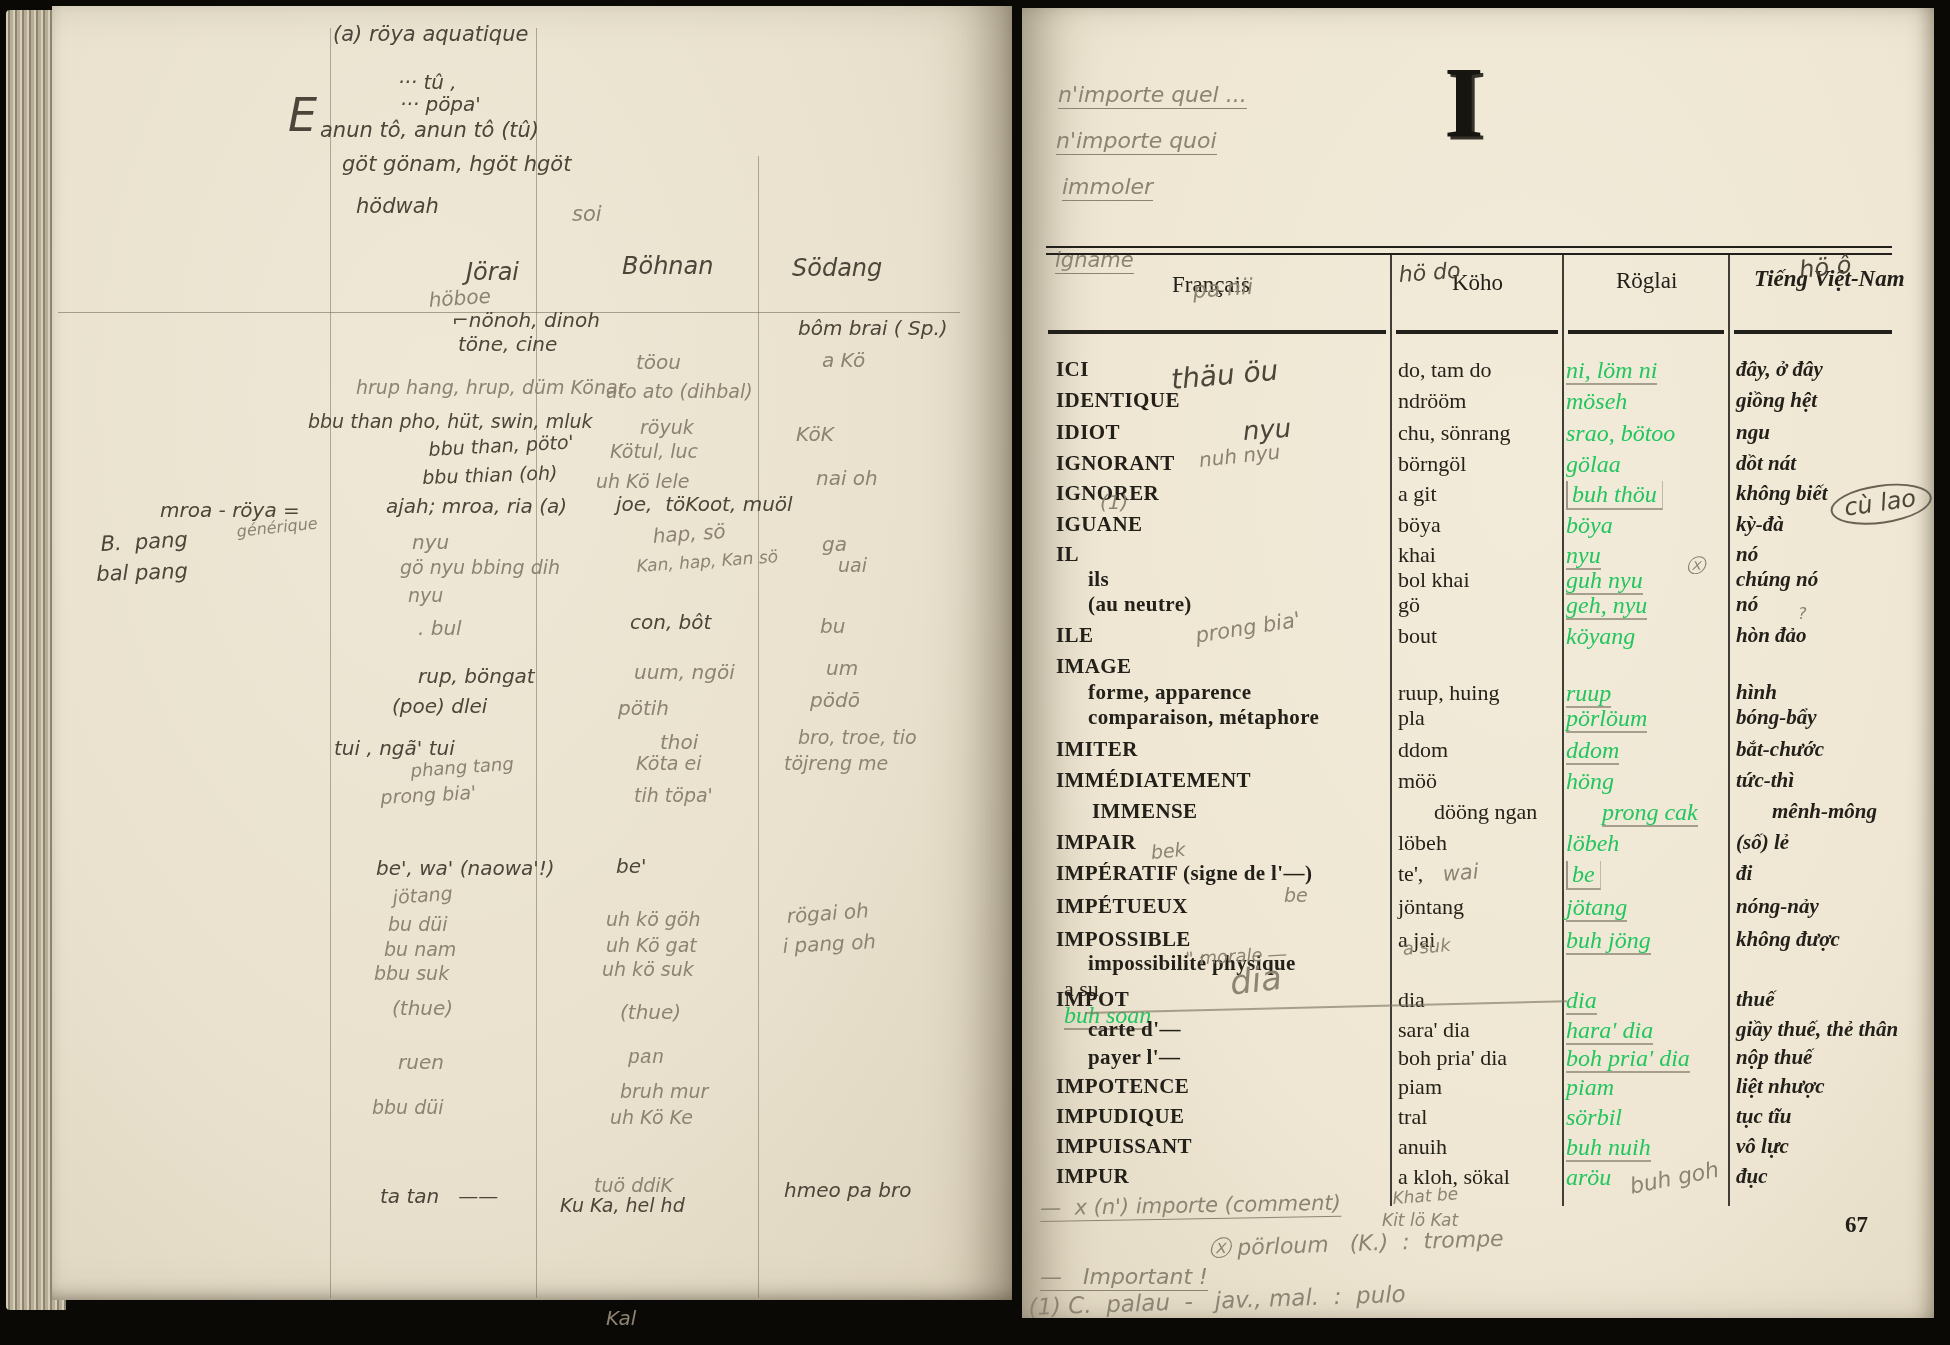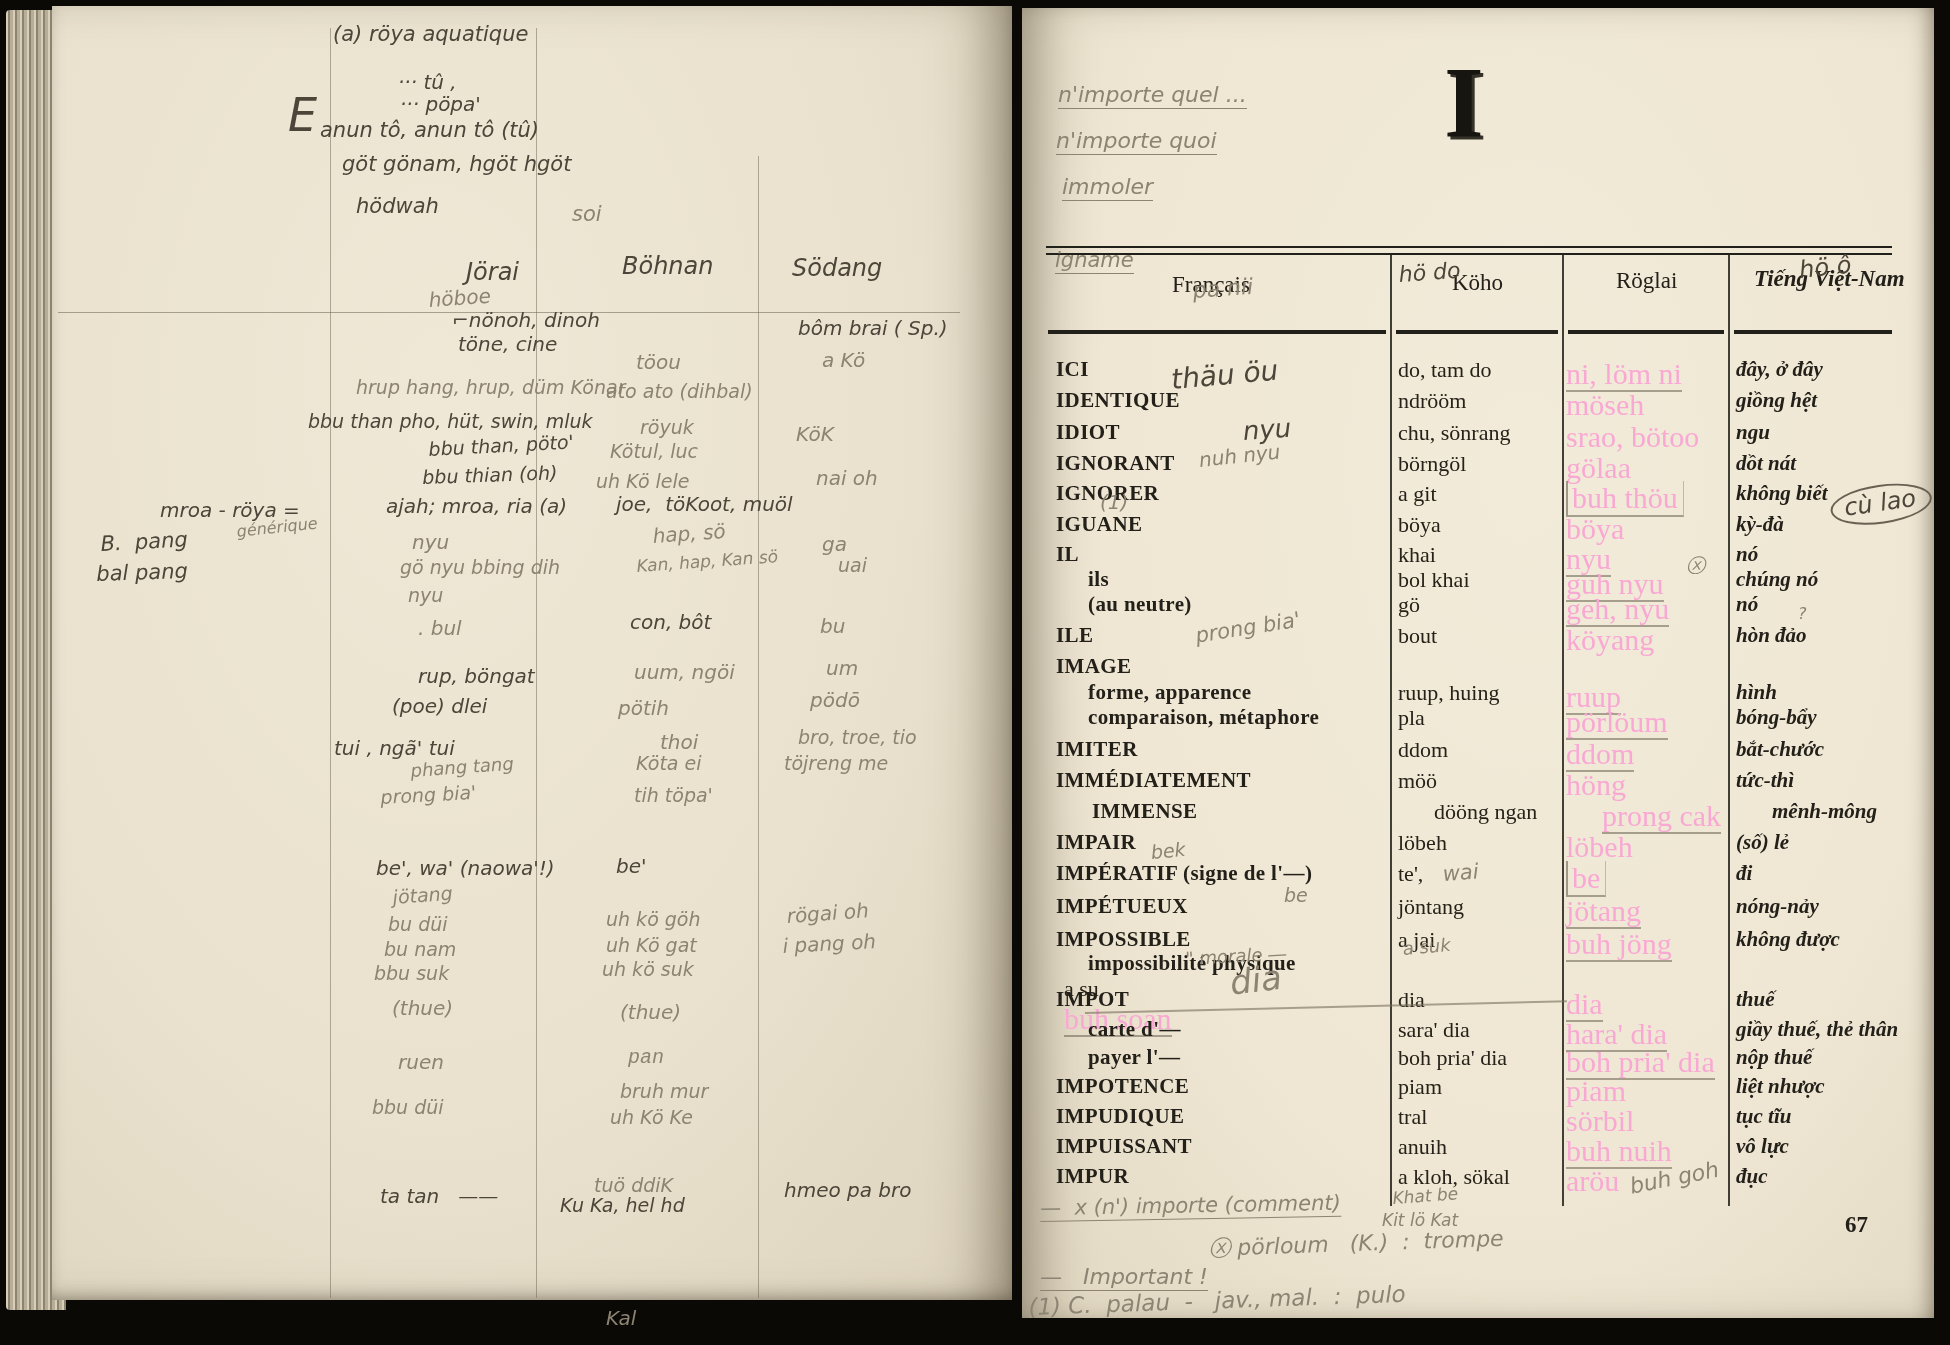--- a/index.html
+++ b/index.html
@@ -17,21 +17,21 @@
      background:radial-gradient(ellipse at 55% 35%, #f2ebd9 0%, #efe7d4 60%, #e2d8c2 100%);
      box-shadow:inset 40px 0 55px -28px rgba(60,50,30,.5), inset -14px 0 22px -12px rgba(50,40,22,.55);}
   .vline{position:absolute;width:1px;background:rgba(110,100,82,.5);}
   .hline{position:absolute;height:1px;background:rgba(110,100,82,.55);}
   .rule{position:absolute;background:#22201a;}
   
   .t-row{position:absolute;display:flex;width:846px;left:1056px;}
   .c-fr{width:334px;font-weight:bold;font-size:21px;color:#23201a;letter-spacing:.4px;}
   .c-fr.ind{padding-left:32px;width:302px;}
   .c-ko{width:160px;padding-left:8px;font-size:22px;color:#262219;}
-  .c-ro{width:158px;padding-left:8px;font-size:30px;color:#f9a8d4;}
+  .c-ro{width:158px;padding-left:8px;font-size:24px;color:#22c55e;font-style:italic;}
   .c-vi{flex:1;padding-left:12px;font-style:italic;font-weight:bold;font-size:21px;color:#23201a;}
   .ru{border-bottom:2px solid rgba(106,97,82,.55);}
   .rbox{border-left:2px solid rgba(106,97,82,.6);border-bottom:2px solid rgba(106,97,82,.55);
         border-right:1px solid rgba(106,97,82,.35);padding:0 5px 1px 4px;}
   .th{position:absolute;font-size:23px;color:#23201a;}
   #big-letter{position:absolute;left:1444px;top:52px;font-size:102px;font-weight:bold;
       color:#17150f;text-shadow:3px 3px 0 rgba(20,18,12,.85);line-height:1;}
   #page-num{position:absolute;left:1845px;top:1212px;font-weight:bold;font-size:23px;color:#23201a;}
   
   .hw{position:absolute;font-family:"DejaVu Sans",sans-serif;font-style:italic;

